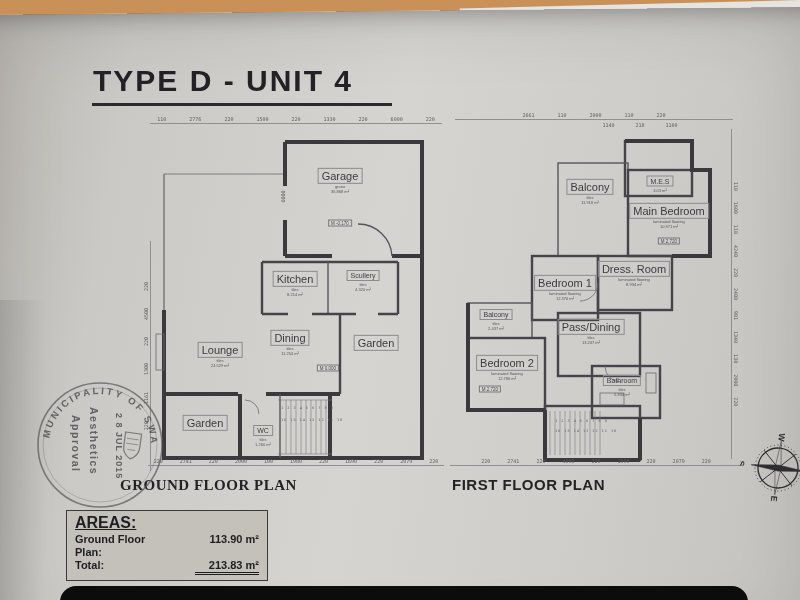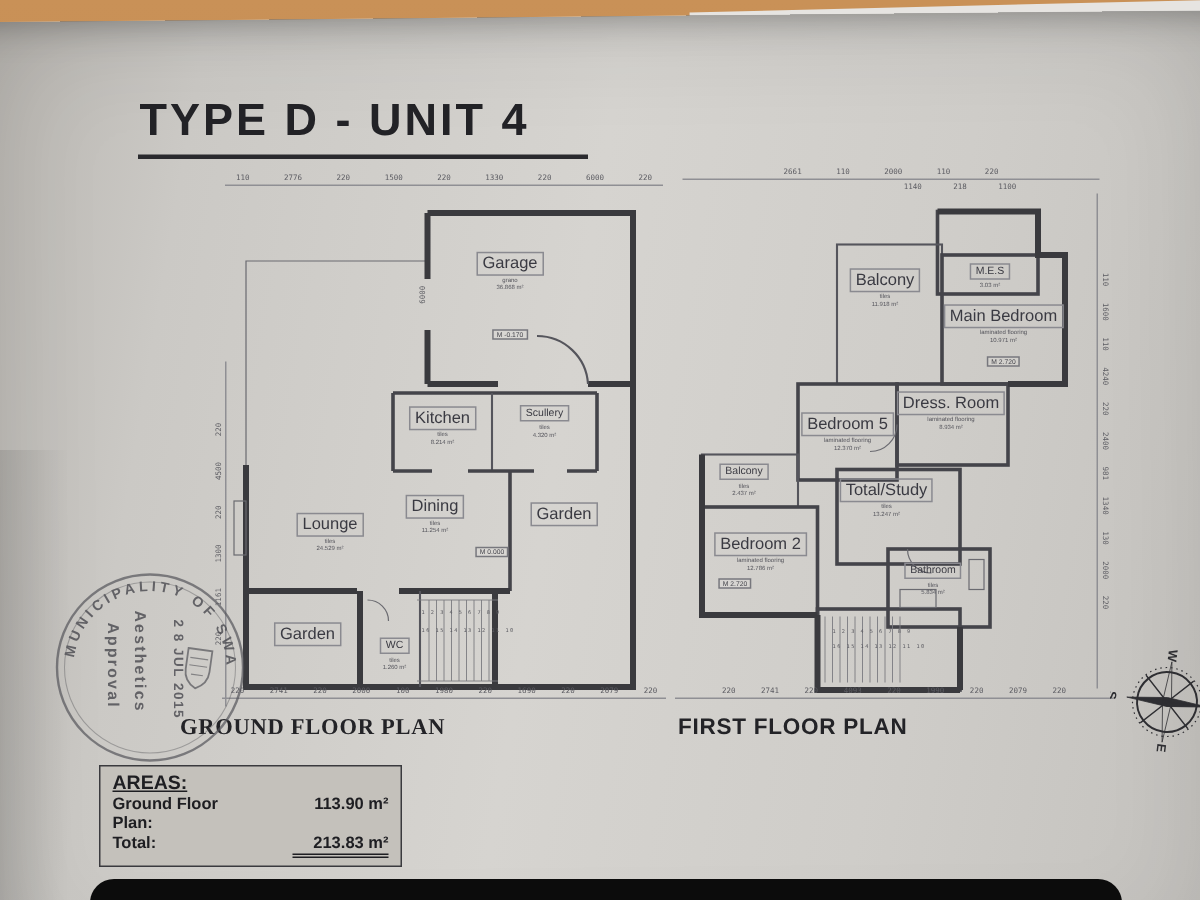--- a/index.html
+++ b/index.html
@@ -35,21 +35,21 @@
          white-space:nowrap;overflow:visible;}
   .dim.wide{word-spacing:20px;}
   .dim.vert{transform:rotate(-90deg);}
   .dim.vert-r{transform:rotate(90deg);}
   .dim.noline{border-bottom:none;}
   .stair-nums{position:absolute;font-family:"DejaVu Sans Mono",monospace;font-size:3.5px;
          color:#5c5c62;letter-spacing:1px;white-space:nowrap;}
   .plan-caption{position:absolute;font-size:15px;font-weight:bold;letter-spacing:0.5px;color:#232327;}
   .areas-box{position:absolute;left:66px;top:510px;width:202px;background:#c4c1bb;
          border:1.5px solid #3a3a3e;padding:3px 8px 5px 8px;box-sizing:border-box;color:#1e1e22;}
-  .areas-heading{font-size:13px;font-weight:bold;text-decoration:underline;margin-bottom:1px;}
+  .areas-heading{font-size:16px;font-weight:bold;text-decoration:underline;margin-bottom:1px;}
   .areas-row{display:flex;justify-content:space-between;font-size:11px;font-weight:bold;line-height:1.18;gap:35px;}
   .areas-row .val{min-width:64px;text-align:right;}
   .areas-row.mid .val{border-bottom:1px solid #1e1e22;}
   .areas-row.total .val{border-bottom:3px double #1e1e22;}
   .stamp{position:absolute;left:28px;top:375px;width:150px;height:140px;opacity:0.82;}
   .compass{position:absolute;left:740px;top:418px;width:70px;height:112px;}
   .overlay-bar{position:absolute;left:60px;top:586px;width:688px;height:16px;
          background:#0c0c0c;border-radius:16px 16px 0 0;}
   text{font-family:"Liberation Sans",sans-serif;}
 </style>
@@ -171,21 +171,21 @@
     </div>
 
     <div class="room-label" style="left:219px;top:92px;">
       <span class="room-name">Main Bedroom</span>
       <div class="room-sub">laminated flooring</div>
       <div class="room-sub">10.971 m²</div>
     </div>
     <div class="level-box" style="left:219px;top:118px;">M 2.720</div>
 
     <div class="room-label" style="left:115px;top:164px;">
-      <span class="room-name">Bedroom 5</span>
+      <span class="room-name">Bedroom 1</span>
       <div class="room-sub">laminated flooring</div>
       <div class="room-sub">12.370 m²</div>
     </div>
 
     <div class="room-label" style="left:184px;top:150px;">
       <span class="room-name">Dress. Room</span>
       <div class="room-sub">laminated flooring</div>
       <div class="room-sub">8.934 m²</div>
     </div>
 
@@ -196,21 +196,21 @@
     </div>
 
     <div class="room-label" style="left:57px;top:244px;">
       <span class="room-name">Bedroom 2</span>
       <div class="room-sub">laminated flooring</div>
       <div class="room-sub">12.786 m²</div>
     </div>
     <div class="level-box" style="left:40px;top:266px;">M 2.720</div>
 
     <div class="room-label" style="left:141px;top:208px;">
-      <span class="room-name">Total/Study</span>
+      <span class="room-name">Pass/Dining</span>
       <div class="room-sub">tiles</div>
       <div class="room-sub">13.247 m²</div>
     </div>
 
     <div class="room-label" style="left:172px;top:260px;">
       <span class="room-name sm">Bathroom</span>
       <div class="room-sub">tiles</div>
       <div class="room-sub">5.834 m²</div>
     </div>
 

